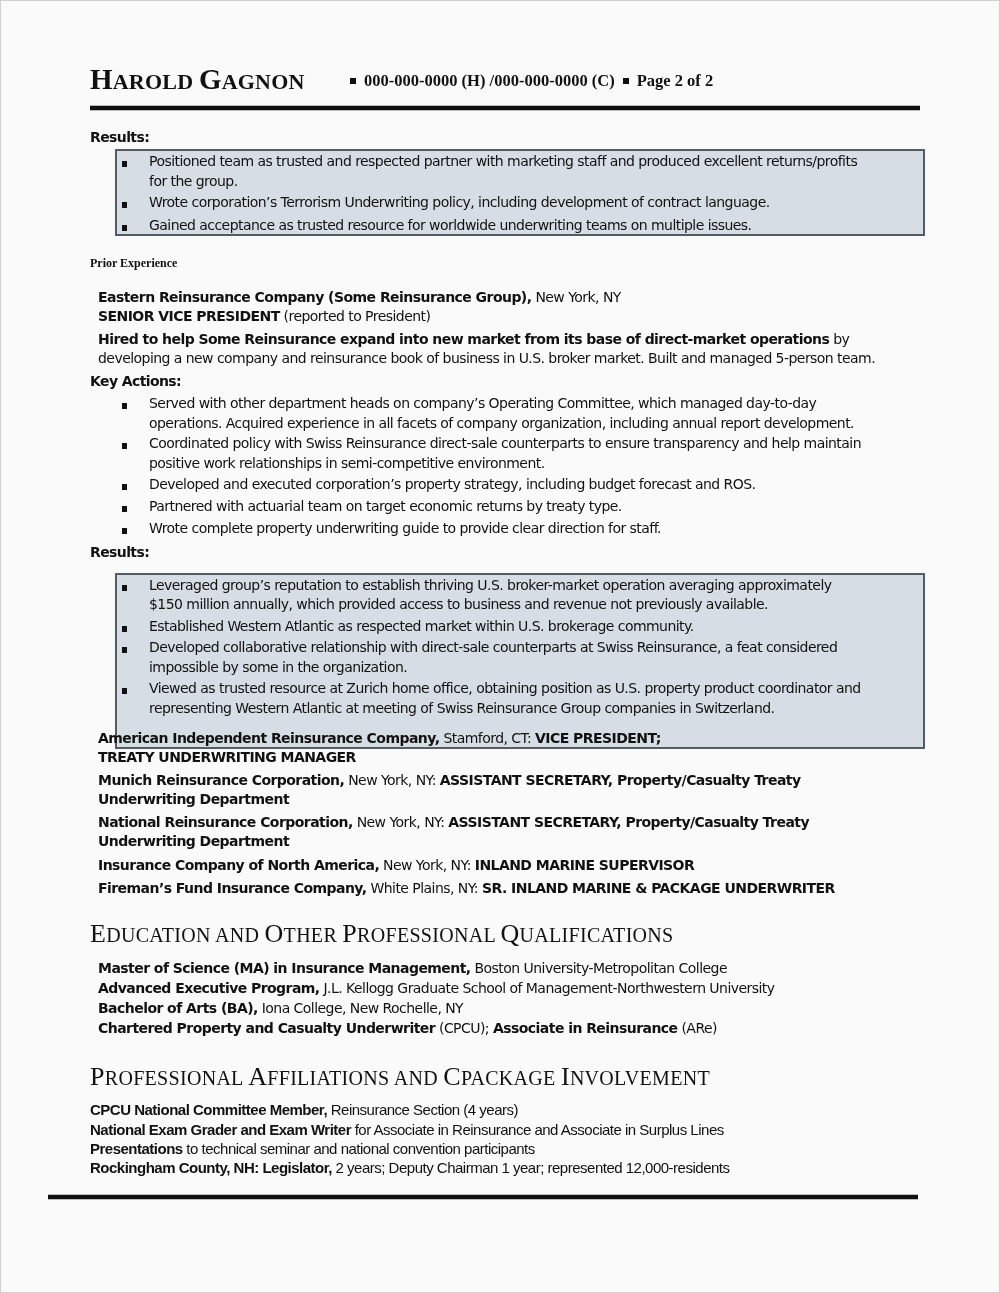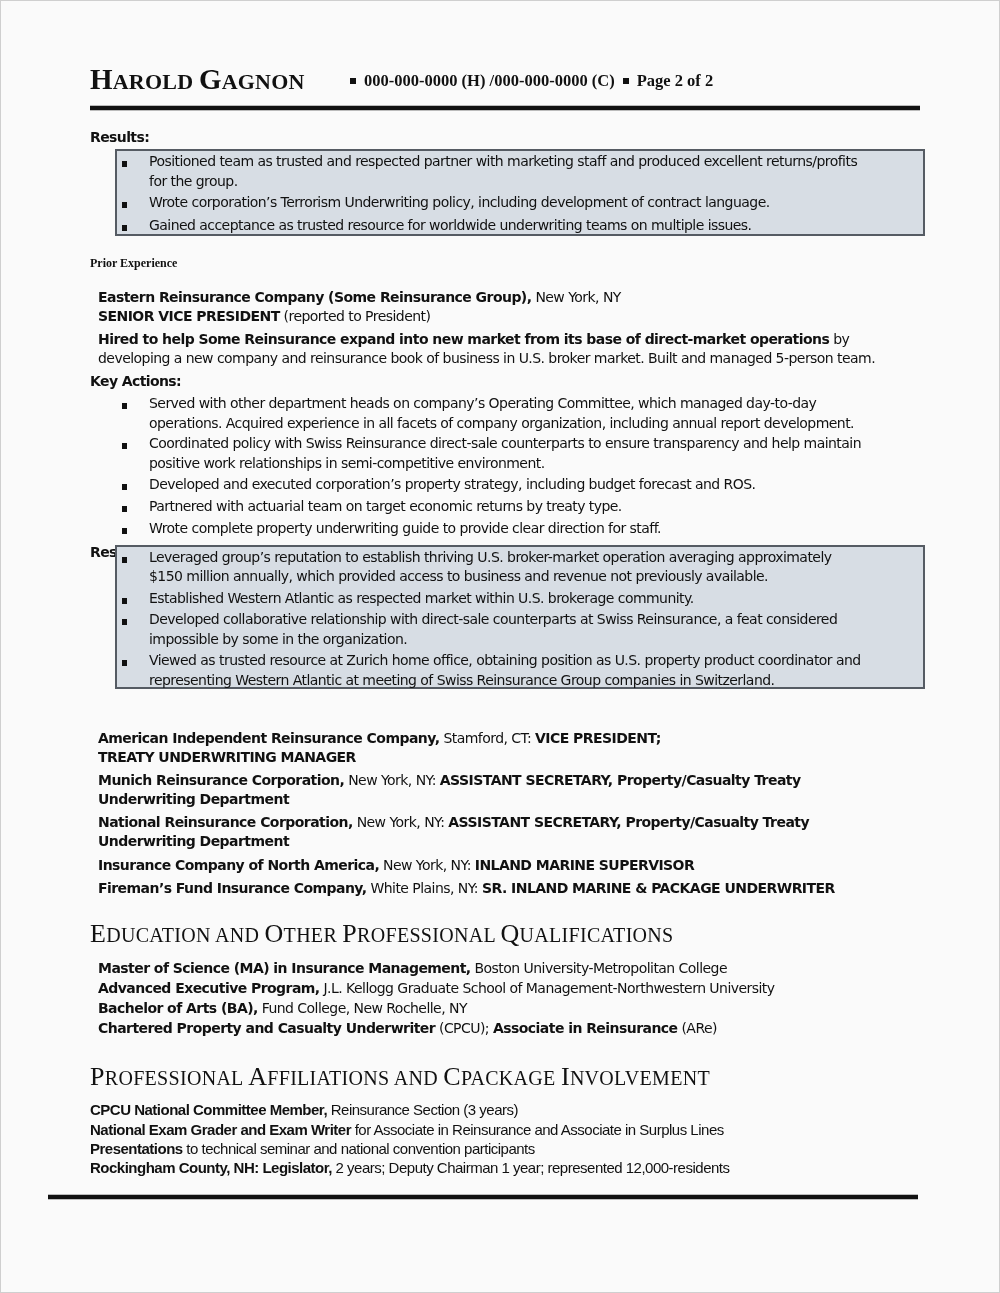--- a/index.html
+++ b/index.html
@@ -93,21 +93,21 @@
     <span class="txt" style="top:60px; left:34px;">positive work relationships in semi-competitive environment.</span>
     <span class="bul" style="left:7px; top:89px;"></span>
     <span class="txt" style="top:81px; left:34px;">Developed and executed corporation’s property strategy, including budget forecast and ROS.</span>
     <span class="bul" style="left:7px; top:111px;"></span>
     <span class="txt" style="top:103px; left:34px;">Partnered with actuarial team on target economic returns by treaty type.</span>
     <span class="bul" style="left:7px; top:133px;"></span>
     <span class="txt" style="top:125px; left:34px;">Wrote complete property underwriting guide to provide clear direction for staff.</span>
   </div>
 
   <div class="abs label" style="top:485px;">Results:</div>
-  <div class="box" style="top:486px; height:144px;">
+  <div class="box" style="top:514px; height:176px;">
     <span class="bul" style="left:5px; top:10px;"></span>
     <span class="txt" style="top:2px; left:32px;">Leveraged group’s reputation to establish thriving U.S. broker-market operation averaging approximately</span>
     <span class="txt" style="top:21px; left:32px;">$150 million annually, which provided access to business and revenue not previously available.</span>
     <span class="bul" style="left:5px; top:51px;"></span>
     <span class="txt" style="top:43px; left:32px;">Established Western Atlantic as respected market within U.S. brokerage community.</span>
     <span class="bul" style="left:5px; top:72px;"></span>
     <span class="txt" style="top:64px; left:32px;">Developed collaborative relationship with direct-sale counterparts at Swiss Reinsurance, a feat considered</span>
     <span class="txt" style="top:84px; left:32px;">impossible by some in the organization.</span>
     <span class="bul" style="left:5px; top:113px;"></span>
     <span class="txt" style="top:105px; left:32px;">Viewed as trusted resource at Zurich home office, obtaining position as U.S. property product coordinator and</span>
@@ -125,25 +125,25 @@
 
   <div class="line" style="top:798px;"><b>Insurance Company of North America,</b><span> New York, NY: </span><b>INLAND MARINE SUPERVISOR</b></div>
 
   <div class="line" style="top:821px;"><b>Fireman’s Fund Insurance Company,</b><span> White Plains, NY: </span><b>SR. INLAND MARINE &amp; PACKAGE UNDERWRITER</b></div>
 
   <div class="section-title" style="top:860px;">
     <span class="cap">E</span><span>DUCATION AND </span><span class="cap">O</span><span>THER </span><span class="cap">P</span><span>ROFESSIONAL </span><span class="cap">Q</span><span>UALIFICATIONS</span>
   </div>
   <div class="line" style="top:901px;"><b>Master of Science (MA) in Insurance Management,</b><span> Boston University-Metropolitan College</span></div>
   <div class="line" style="top:921px;"><b>Advanced Executive Program,</b><span> J.L. Kellogg Graduate School of Management-Northwestern University</span></div>
-  <div class="line" style="top:941px;"><b>Bachelor of Arts (BA),</b><span> Fund College, New Rochelle, NY</span></div>
+  <div class="line" style="top:941px;"><b>Bachelor of Arts (BA),</b><span> Iona College, New Rochelle, NY</span></div>
   <div class="line" style="top:961px;"><b>Chartered Property and Casualty Underwriter</b><span> (CPCU); </span><b>Associate in Reinsurance</b><span> (ARe)</span></div>
 
   <div class="section-title" style="top:1003px;">
     <span class="cap">P</span><span>ROFESSIONAL </span><span class="cap">A</span><span>FFILIATIONS AND </span><span class="cap">C</span><span>PACKAGE </span><span class="cap">I</span><span>NVOLVEMENT</span>
   </div>
-  <div class="aff" style="top:1042px;"><b>CPCU National Committee Member,</b><span> Reinsurance Section (3 years)</span></div>
+  <div class="aff" style="top:1042px;"><b>CPCU National Committee Member,</b><span> Reinsurance Section (4 years)</span></div>
   <div class="aff" style="top:1062px;"><b>National Exam Grader and Exam Writer</b><span> for Associate in Reinsurance and Associate in Surplus Lines</span></div>
   <div class="aff" style="top:1081px;"><b>Presentations</b><span> to technical seminar and national convention participants</span></div>
   <div class="aff" style="top:1100px;"><b>Rockingham County, NH: Legislator,</b><span> 2 years; Deputy Chairman 1 year; represented 12,000-residents</span></div>
 </div>
 
 <div class="rule-bottom"></div>
 
 </body></html>

